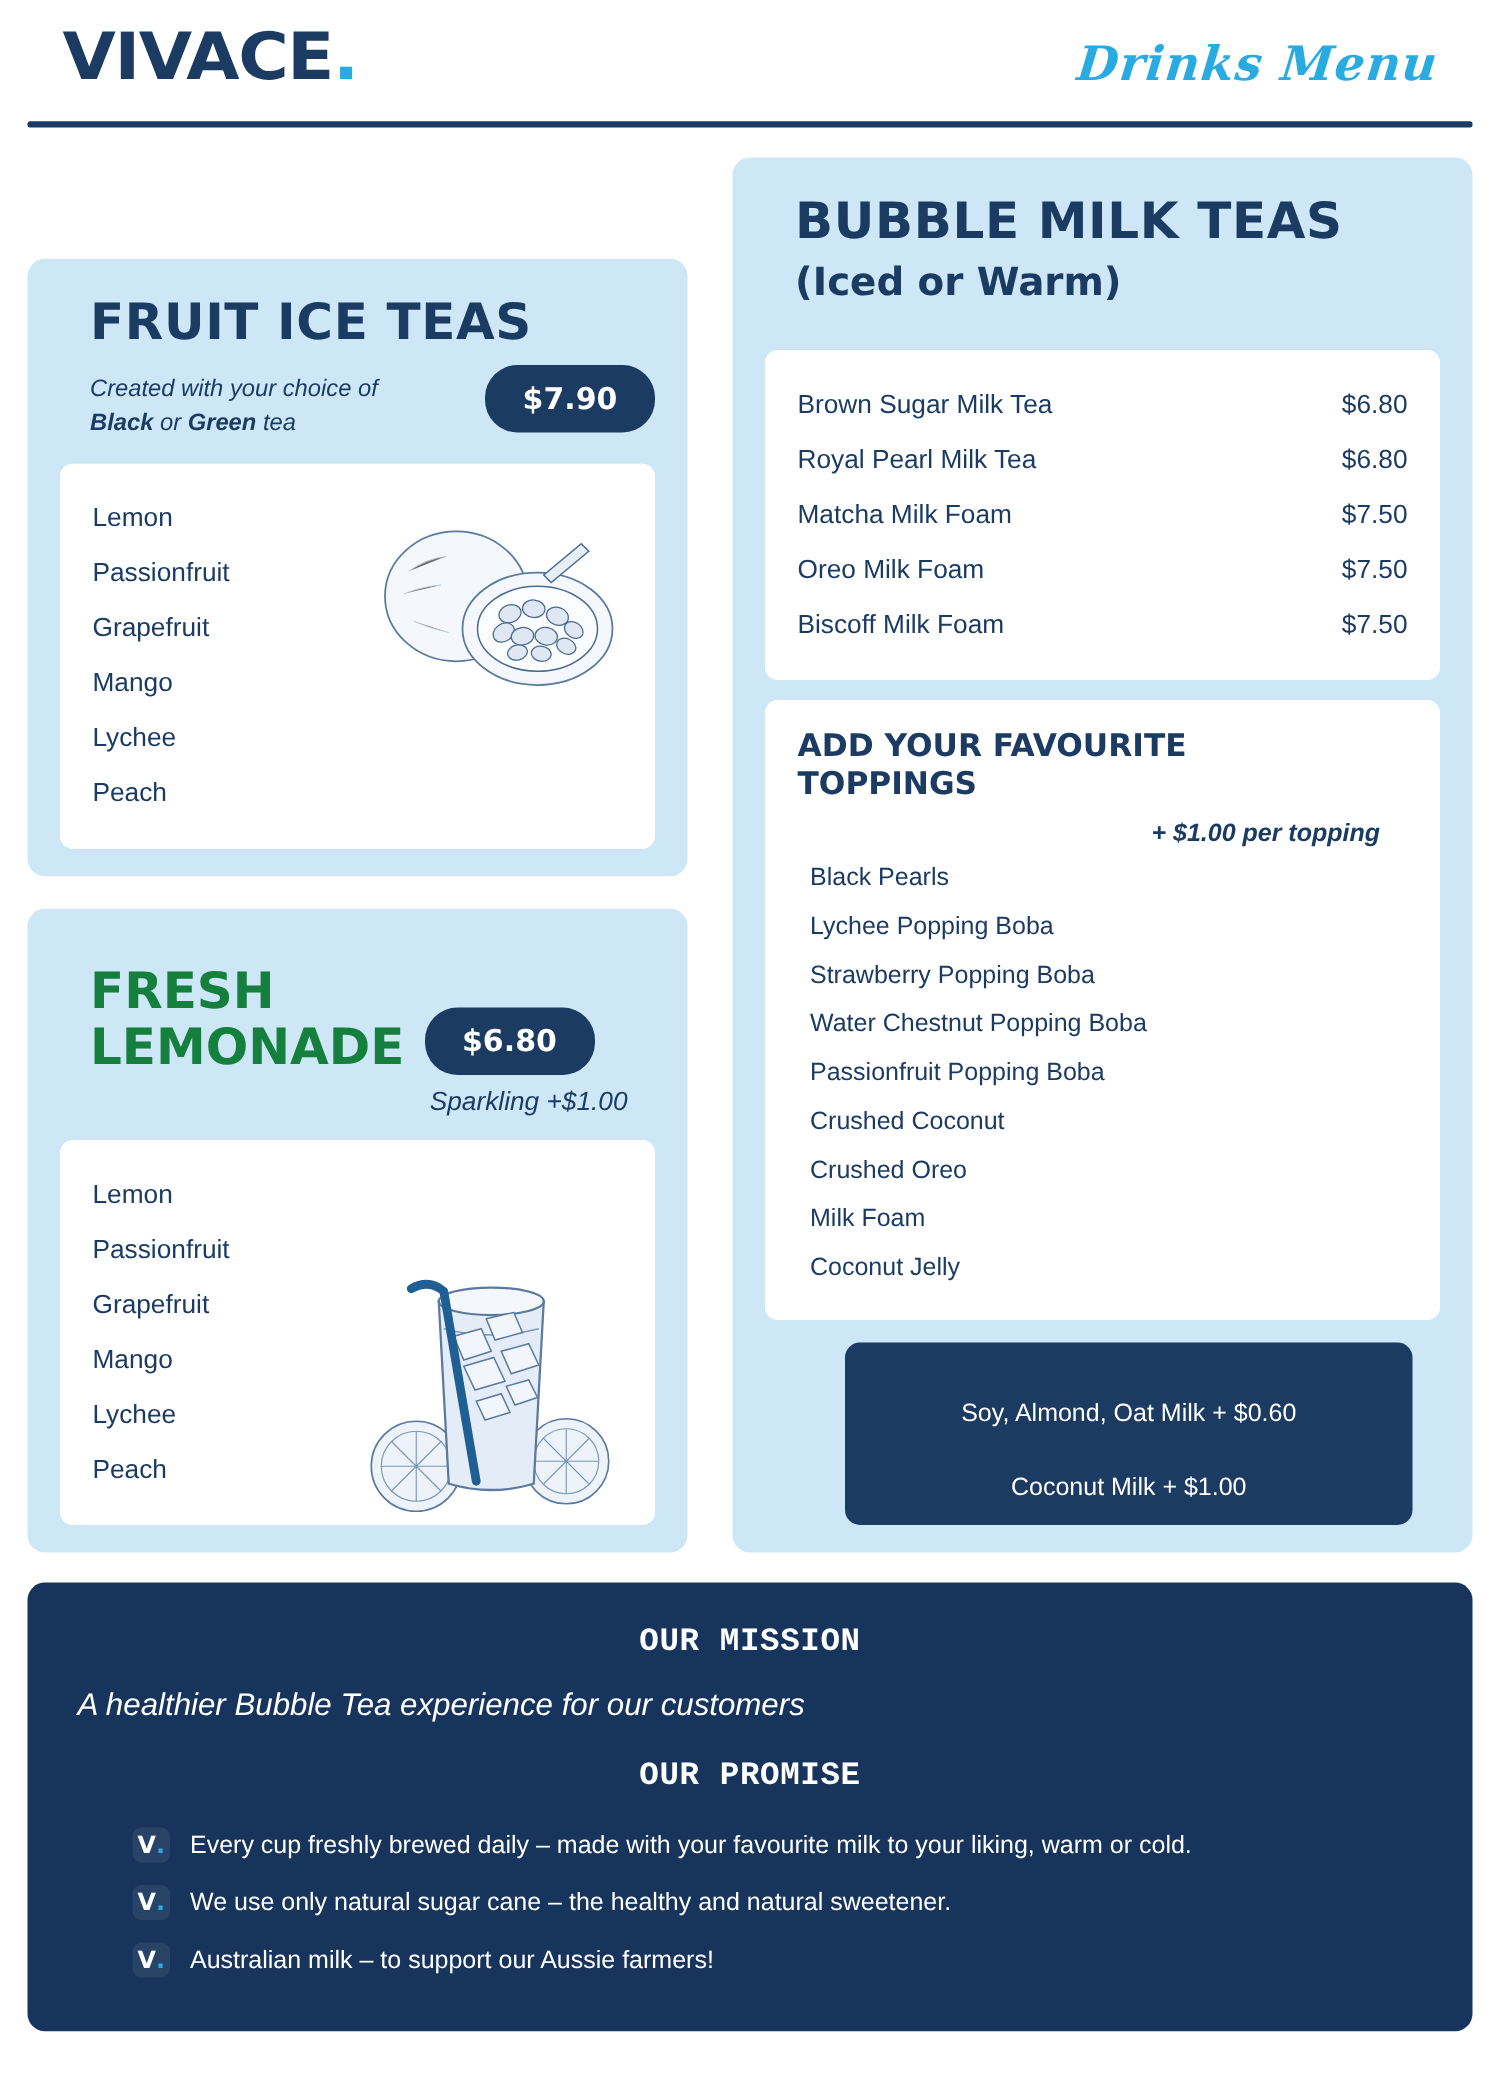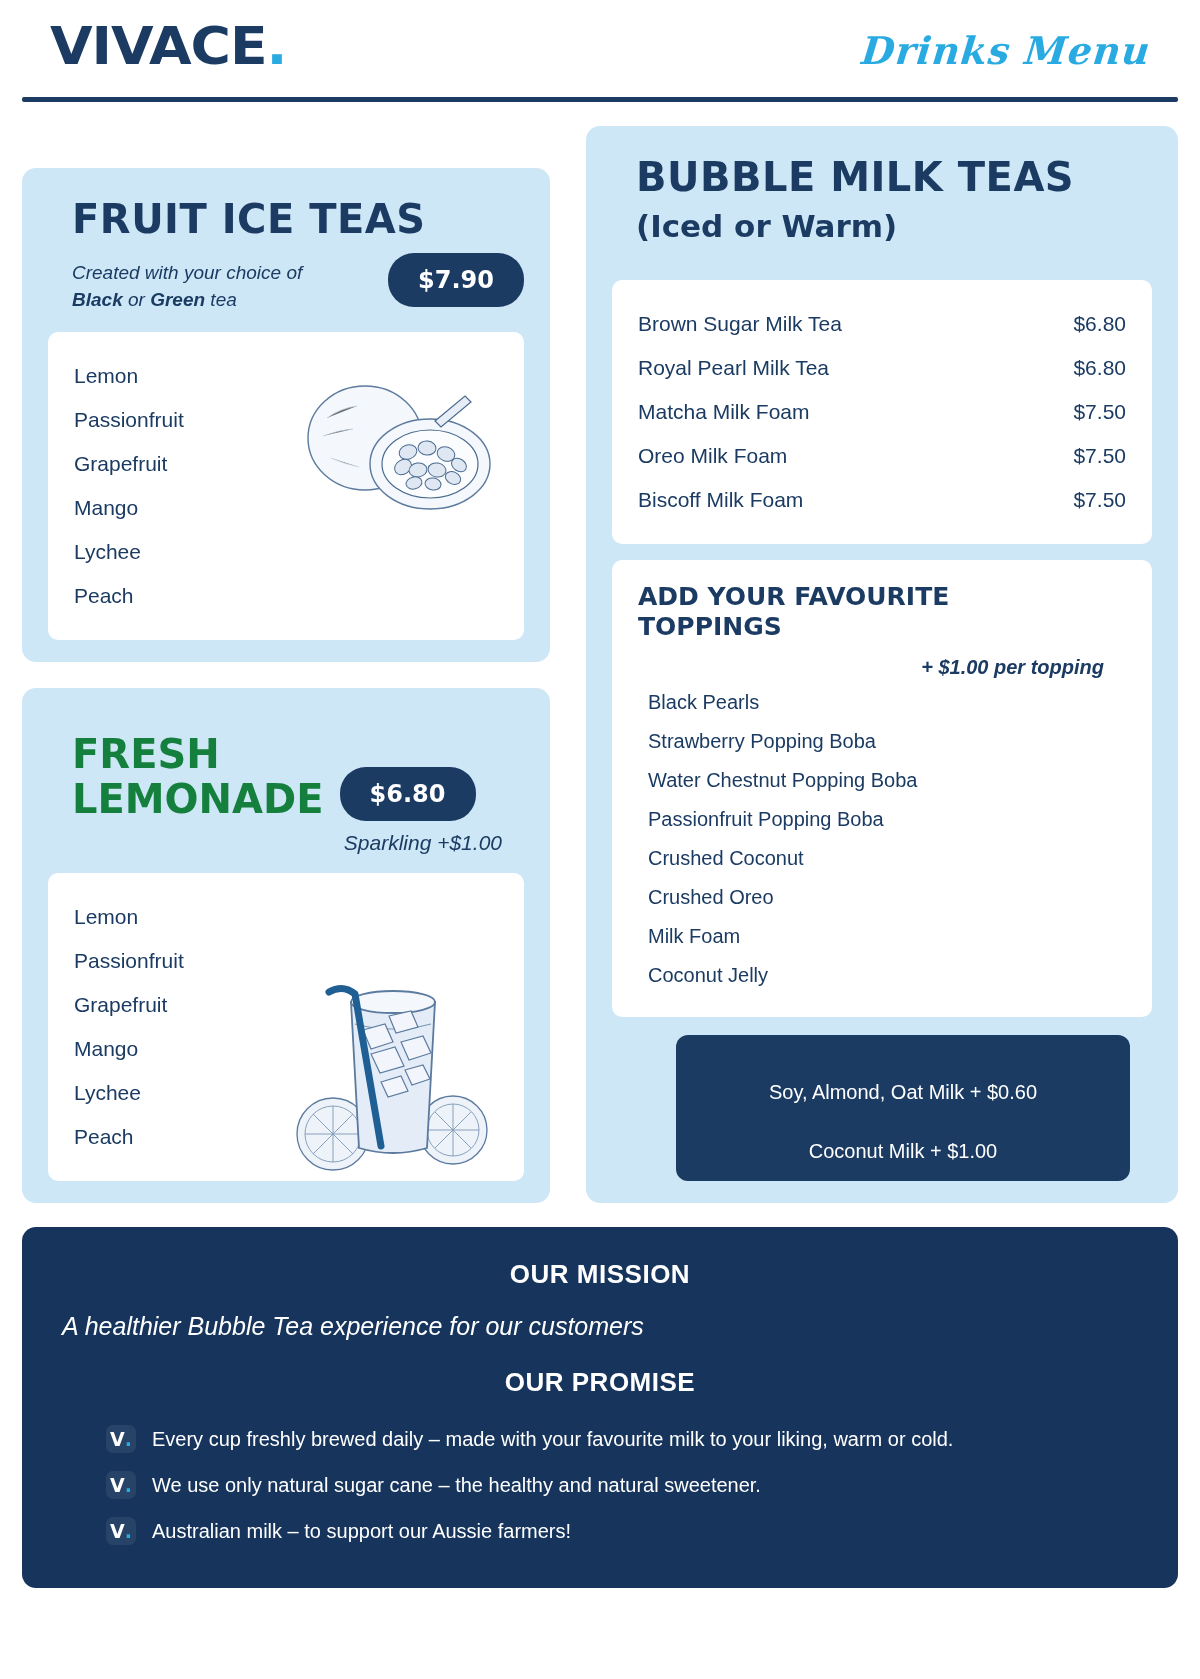--- a/index.html
+++ b/index.html
@@ -232,21 +232,21 @@
   
   .footer {
     background: #17355c;
     border-radius: 14px;
     margin-top: 24px;
     padding: 28px 40px 34px 40px;
     color: #ffffff;
     box-sizing: border-box;
   }
   .footer h3 {
-    font-family: Liberation Sans, sans-serif;
+    font-family: Liberation Mono, monospace;
     font-weight: bold;
     font-size: 26px;
     text-align: center;
     margin: 4px 0 0 0;
     letter-spacing: 0.5px;
   }
   .mission-text {
     text-align: left;
     font-style: italic;
     font-size: 25px;
@@ -431,20 +431,21 @@
             <span class="name">Biscoff Milk Foam</span>
             <span class="price">$7.50</span>
           </div>
         </div>
 
         <div class="card toppings-card">
           <div class="toppings-title">ADD YOUR FAVOURITE TOPPINGS</div>
           <div class="toppings-note">+ $1.00 per topping</div>
           <ul class="toppings-list">
             <li>Black Pearls</li>
+            <li>Lychee Popping Boba</li>
             <li>Strawberry Popping Boba</li>
             <li>Water Chestnut Popping Boba</li>
             <li>Passionfruit Popping Boba</li>
             <li>Crushed Coconut</li>
             <li>Crushed Oreo</li>
             <li>Milk Foam</li>
             <li>Coconut Jelly</li>
           </ul>
         </div>
 

